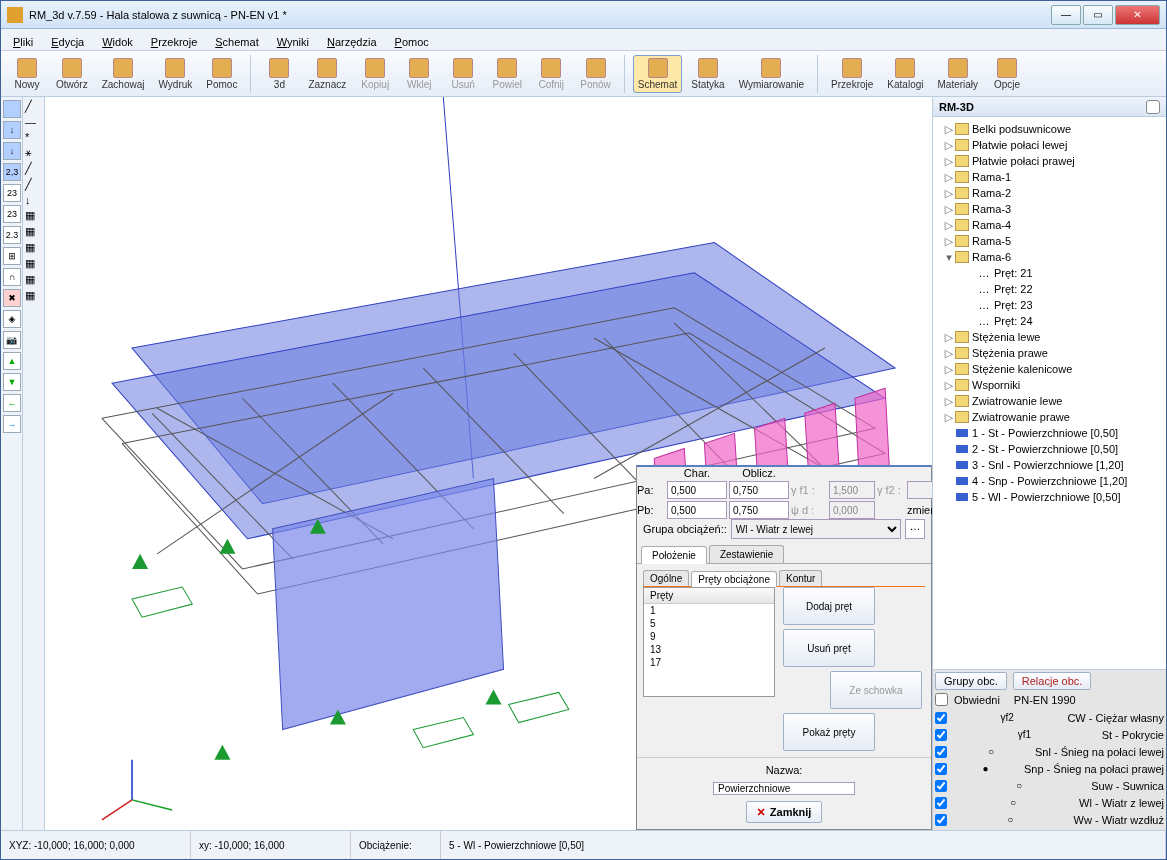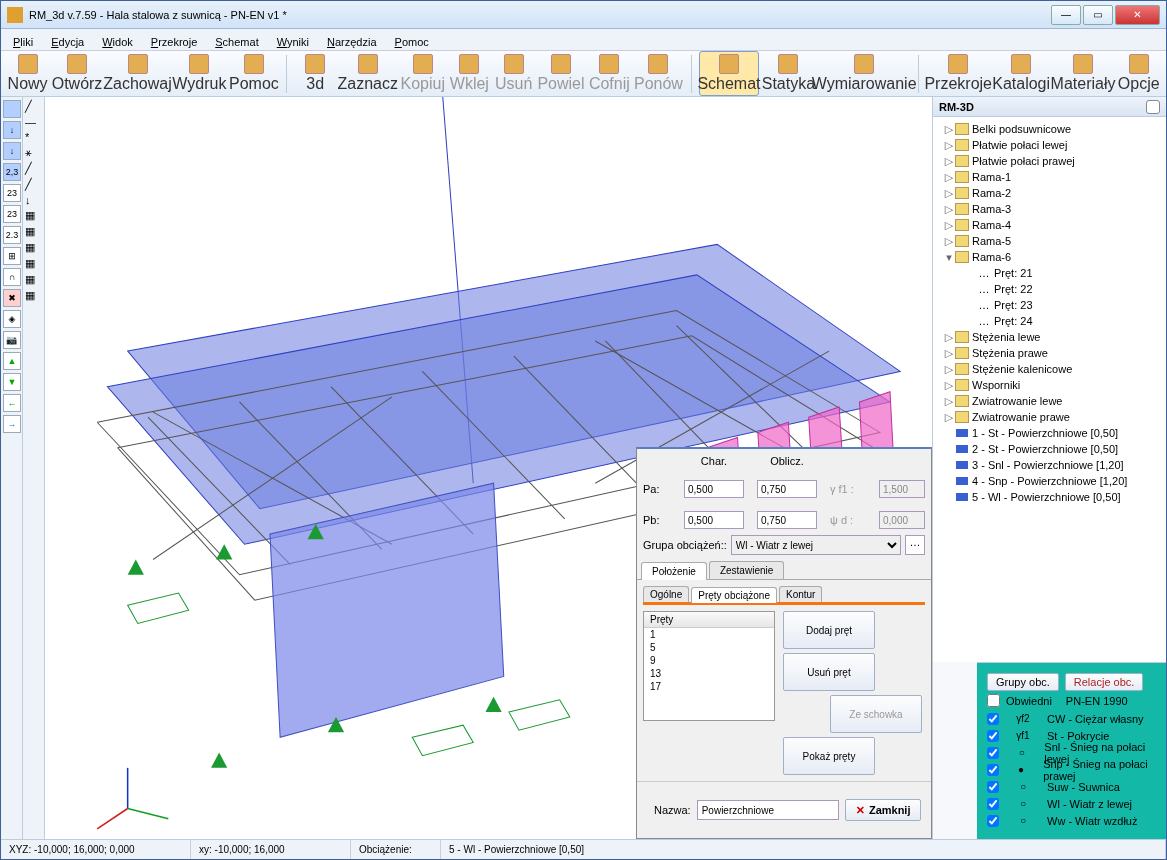--- a/index.html
+++ b/index.html
@@ -11,21 +11,21 @@
 .titlebar .win-btns { display: flex; gap: 2px; }
 .titlebar .win-btn { width: 30px; height: 20px; border: 1px solid #8aa; background: linear-gradient(#fafdff,#d7e8f7); display: flex; align-items: center; justify-content: center; border-radius: 2px; font-size: 10px; }
 .titlebar .win-btn.close { background: linear-gradient(#e77,#c33); color: #fff; width: 45px; }
 .menubar { height: 22px; background: #eef3fa; display: flex; align-items: flex-end; padding: 0 4px; gap: 2px; border-bottom: 1px solid #ccd; }
 .menubar .menu-item { padding: 2px 8px; }
 .menubar .menu-item u { text-decoration: underline; }
 .toolbar { height: 46px; background: linear-gradient(#fafcff,#e5edf7); display: flex; align-items: center; padding: 2px 6px; gap: 4px; border-bottom: 1px solid #bcd; }
 .tbbtn { display: flex; flex-direction: column; align-items: center; padding: 2px 4px; border: 1px solid transparent; min-width: 40px; }
 .tbbtn.active { border: 1px solid #7a9fd0; background: #ffe9a8; border-radius: 3px; }
 .tbbtn .ic { width: 20px; height: 20px; background: #e3ad52; border: 1px solid #b88; border-radius: 2px; }
-.tbbtn .lbl { font-size: 16px; margin-top: 1px; color: #333; }
+.tbbtn .lbl { font-size: 10px; margin-top: 1px; color: #333; }
 .tbbtn.dis .lbl { color: #999; }
 .tbsep { width: 1px; height: 38px; background: #bcd; margin: 0 4px; }
 .body { flex: 1; display: flex; overflow: hidden; }
 .ltools { width: 22px; background: #eef3fa; border-right: 1px solid #bcd; display: flex; flex-direction: column; gap: 3px; padding: 3px 2px; }
 .ltools .tb { width: 18px; height: 18px; border: 1px solid #9ab; background: #fff; font-size: 9px; display: flex; align-items: center; justify-content: center; }
 .ltools .tb.blue { background: #b3cfff; }
 .ltools .tb.red { background: #ffd0d0; }
 .ltools2 { width: 22px; background: #eef3fa; border-right: 1px solid #bcd; display: flex; flex-direction: column; gap: 3px; padding: 3px 2px; }
 .canvas { flex: 1; background: #fff; position: relative; overflow: hidden; }
 .canvas svg { width: 100%; height: 100%; }
@@ -33,52 +33,52 @@
 .rp-header { height: 20px; background: linear-gradient(#eef3fb,#d9e5f3); border-bottom: 1px solid #bcd; display: flex; align-items: center; padding: 0 6px; font-weight: bold; justify-content: space-between; }
 .rp-header .mag { width: 14px; height: 14px; border: 1px solid #888; border-radius: 3px; background: #fff; }
 .tree { flex: 1; overflow: auto; background: #fff; padding: 4px; }
 .tree-item { display: flex; align-items: center; height: 16px; white-space: nowrap; }
 .tree-item .exp { width: 12px; color: #666; text-align: center; }
 .tree-item .fold { width: 14px; height: 12px; background: #f2d777; border: 1px solid #b89848; margin-right: 3px; }
 .tree-item .leaf { width: 14px; height: 10px; margin-right: 3px; display: flex; align-items: center; justify-content: center; }
 .tree-item.l1 { padding-left: 6px; }
 .tree-item.l2 { padding-left: 28px; }
 .tree-item .blue-ic { width: 12px; height: 8px; background: #3a5fd0; }
-.bottom-right { border-top: 1px solid #bcd; padding: 10px; background: #14b8a6; margin-left: 44px; }
+.bottom-right { border-top: 1px solid #bcd; padding: 2px; background: #e5e5e5; }
 .br-row { display: flex; gap: 6px; align-items: center; margin-bottom: 3px; }
 .br-btn { padding: 2px 8px; border: 1px solid #a0b0c8; background: linear-gradient(#fdfdfe,#e6ecf5); border-radius: 2px; }
 .br-btn.red { color: #b02020; }
-.chkline { display: flex; align-items: center; gap: 14px; height: 17px; }
+.chkline { display: flex; align-items: center; gap: 14px; height: 17px; justify-content: space-between; }
 .chkline input { width: 12px; height: 12px; }
 .chkline .sym { width: 20px; text-align: center; font-size: 10px; }
 .load-panel { position: absolute; right: 0; bottom: 0; width: 296px; background: #f0f0f0; border: 1px solid #888; border-top: 2px solid #5a7fc0; }
-.lp-grid { display: grid; grid-template-columns: 28px 60px 60px 36px 46px 28px 40px; gap: 13px; padding: 6px; align-items: center; font-size: 10px; }
+.lp-grid { display: grid; grid-template-columns: 28px 60px 60px 36px 46px 28px 40px; gap: 2px; padding: 0; align-items: center; font-size: 10px; }
 .lp-grid input { height: 18px; border: 1px solid #a9b; padding: 0 3px; font-size: 10px; width: 100%; }
 .lp-grid input[readonly] { background: #f0f0f0; color: #888; }
 .lp-grid .hdr { text-align: center; }
 .lp-row2 { display: flex; align-items: center; gap: 4px; padding: 0 6px 6px; }
 .lp-row2 select { flex: 1; height: 20px; border: 1px solid #a9b; font-size: 10px; }
 .lp-row2 .sq { width: 20px; height: 20px; border: 1px solid #a9b; background: #fff; text-align: center; }
 .tabs { display: flex; border-bottom: 1px solid #aaa; padding: 0 4px; }
 .tab { padding: 3px 10px; border: 1px solid #aaa; border-bottom: none; background: #e8e8e8; margin-right: 2px; border-radius: 3px 3px 0 0; font-size: 10px; }
 .tab.active { background: #fff; position: relative; top: 1px; }
 .tab-body { padding: 6px; }
-.subtabs { display: flex; border-bottom: 3px solid #f97316; margin-bottom: 6px; }
+.subtabs { display: flex; border-bottom: 1px solid #f97316; }
 .subtabs .tab { font-size: 10px; padding: 2px 6px; }
 .prety-area { display: flex; gap: 8px; }
 .prety-list { border: 1px solid #999; background: #fff; width: 132px; height: 110px; }
 .prety-list .th { background: linear-gradient(#fafafa,#e6e6e6); border-bottom: 1px solid #ccc; padding: 2px 6px; font-size: 10px; }
 .prety-list .row { padding: 1px 6px; font-size: 10px; }
 .prety-btns { display: flex; flex-direction: column; gap: 4px; }
 .prety-btns button { height: 38px; width: 92px; border: 1px solid #a0b0c8; background: linear-gradient(#fdfdfe,#e6ecf5); border-radius: 2px; font-size: 10px; }
 .prety-btns button:disabled { color: #999; margin-left: 47px; }
-.lp-bottom { display: flex; align-items: center; gap: 6px; padding: 17px; border-top: 1px solid #ccc; }
+.lp-bottom { display: flex; align-items: center; gap: 6px; padding: 6px; border-top: 1px solid #ccc; flex-direction: column; }
 .lp-bottom input { flex: 1; height: 20px; border: 1px solid #a9b; padding: 0 4px; font-size: 10px; }
 .lp-bottom button { height: 22px; padding: 0 10px; border: 1px solid #a0b0c8; background: linear-gradient(#fdfdfe,#e6ecf5); border-radius: 2px; font-size: 10px; font-weight: bold; display: flex; align-items: center; gap: 4px; }
-.statusbar { height: 20px; background: #eef3fa; border-top: 1px solid #bcd; display: flex; align-items: center; justify-content: center; }
+.statusbar { height: 29px; background: #eef3fa; border-top: 1px solid #bcd; display: flex; align-items: center; justify-content: center; }
 .statusbar .cell { padding: 0 8px; border-right: 1px solid #ccd; height: 100%; display: flex; align-items: center; font-size: 10px; }
 </style>
 </head>
 <body>
 
 <div class="window">
   <div class="titlebar">
     <div class="icon"></div>
     <div class="title">RM_3d v.7.59 - Hala stalowa z suwnicą - PN-EN v1 *</div>
     <div class="win-btns">

